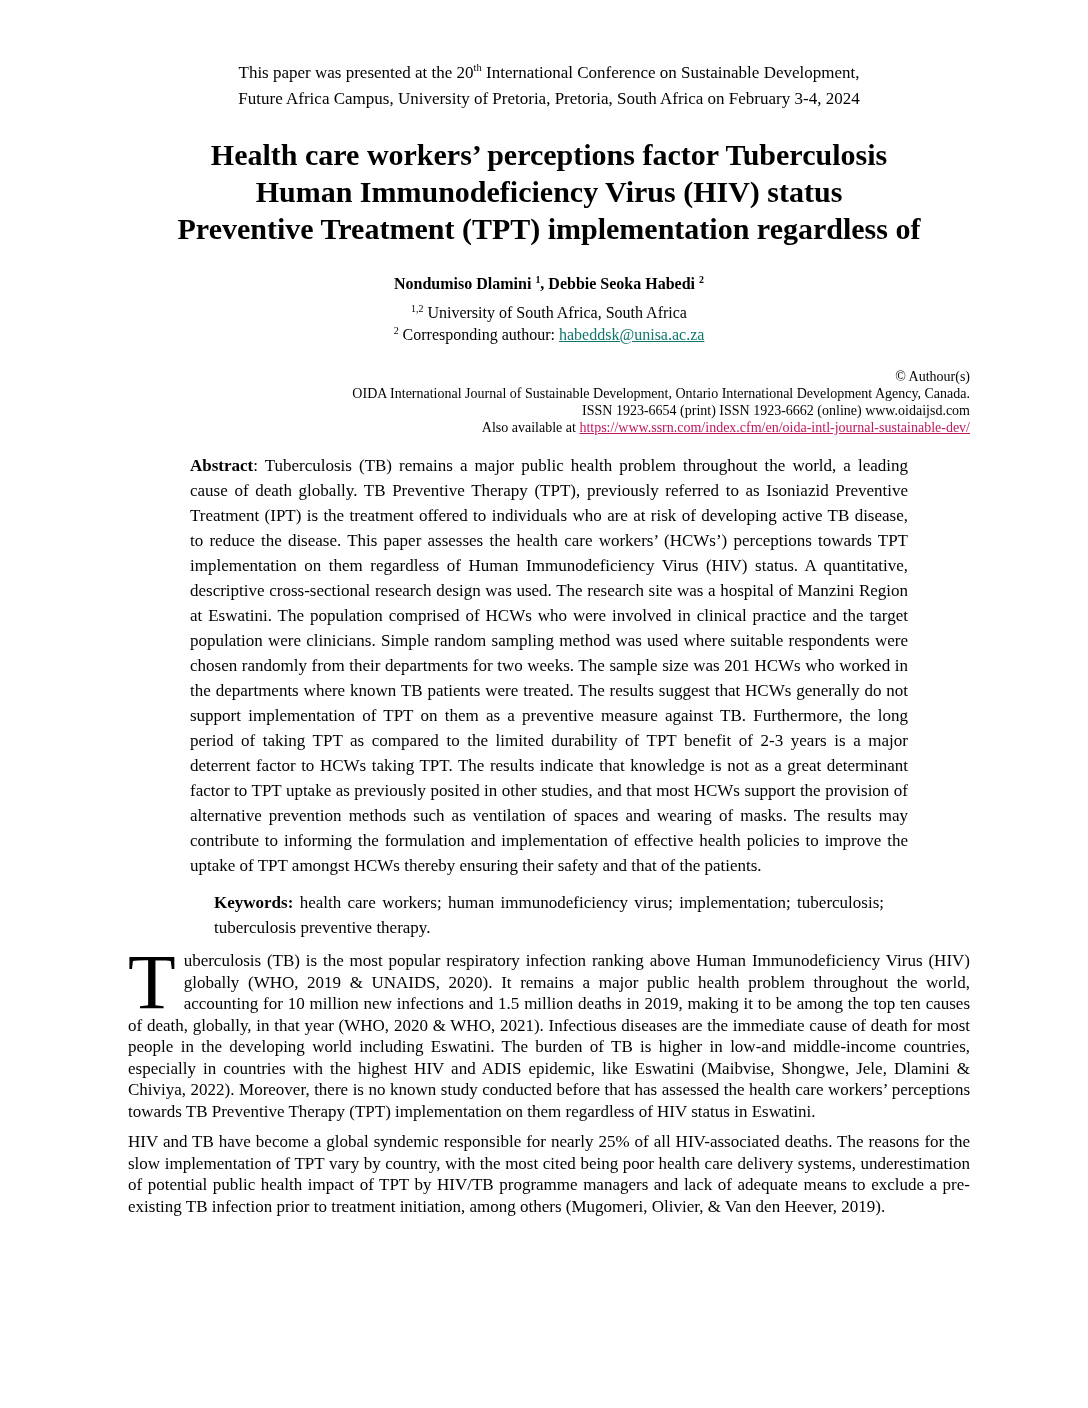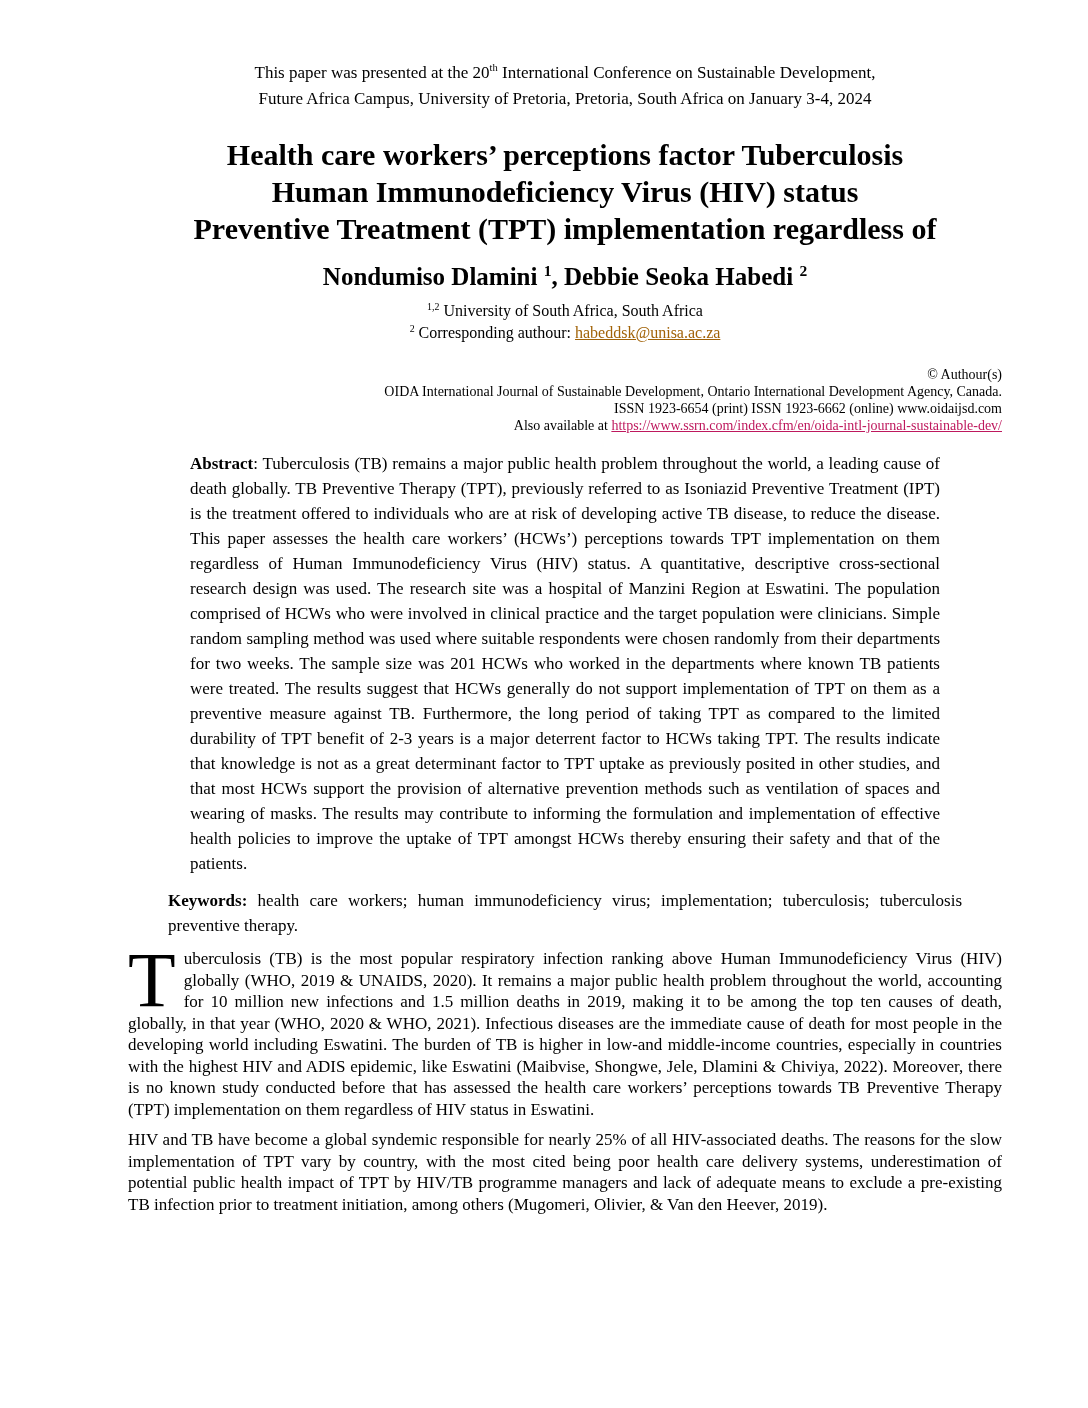--- a/index.html
+++ b/index.html
@@ -4,21 +4,21 @@
 <style>
   html, body { margin: 0; padding: 0; background: #ffffff; }
   .page {
     position: relative;
     width: 1088px;
     height: 1240px;
     background: #ffffff;
     color: #000000;
     font-family: "Liberation Serif", serif;
     box-sizing: border-box;
-    padding: 60px 86px 0 128px;
+    padding: 60px 118px 0 128px;
     overflow: hidden;
   }
   .conf-note {
     text-align: center;
     font-size: 17px;
     line-height: 26px;
   }
   .conf-note .line { display: block; }
   sup {
     font-size: 62%;
@@ -28,33 +28,33 @@
   .title {
     margin: 24px auto 0;
     max-width: 790px;
     text-align: center;
     font-size: 30px;
     line-height: 37px;
     font-weight: bold;
   }
   .title .tline { display: block; }
   .authors {
-    margin-top: 16px;
+    margin-top: 28px;
     text-align: center;
-    font-size: 25px;
+    font-size: 16px;
     font-weight: bold;
   }
   .affiliation, .corresponding {
     text-align: center;
     font-size: 16px;
     line-height: 22px;
   }
   .affiliation { margin-top: 9px; }
   a.link-blue {
-    color: #a16207;
+    color: #0f766e;
     text-decoration: underline;
     cursor: pointer;
   }
   a.link-red {
     color: #be185d;
     text-decoration: underline;
     cursor: pointer;
   }
   .copyright {
     margin-top: 22px;
@@ -63,21 +63,21 @@
     line-height: 17px;
   }
   .copyright .cline { display: block; }
   .abstract {
     margin: 17px 62px 0;
     font-size: 17px;
     line-height: 25px;
     text-align: justify;
   }
   .keywords {
-    margin: 12px 40px 0;
+    margin: 12px 86px 0;
     font-size: 17px;
     line-height: 25px;
     text-align: justify;
   }
   .section-heading {
     margin-top: 8px;
     text-align: center;
     font-size: 17px;
     font-weight: bold;
   }
@@ -95,21 +95,21 @@
     padding: 2px 8px 0 0;
   }
 </style>
 </head>
 <body>
 
 <div class="page">
 
   <div class="conf-note">
     <span class="line"><span>This paper was presented at the 20</span><sup>th</sup><span> International Conference on Sustainable Development,</span></span>
-    <span class="line">Future Africa Campus, University of Pretoria, Pretoria, South Africa on January 3-4, 2024</span>
+    <span class="line">Future Africa Campus, University of Pretoria, Pretoria, South Africa on February 3-4, 2024</span>
   </div>
 
   <h1 class="title">
     <span class="tline">Health care workers’ perceptions factor Tuberculosis</span>
     <span class="tline">Human Immunodeficiency Virus (HIV) status</span>
     <span class="tline">Preventive Treatment (TPT) implementation regardless of</span>
   </h1>
 
   <div class="authors">
     <span>Nondumiso Dlamini </span><sup>1</sup><span>, </span><span>Debbie Seoka Habedi </span><sup>2</sup>

